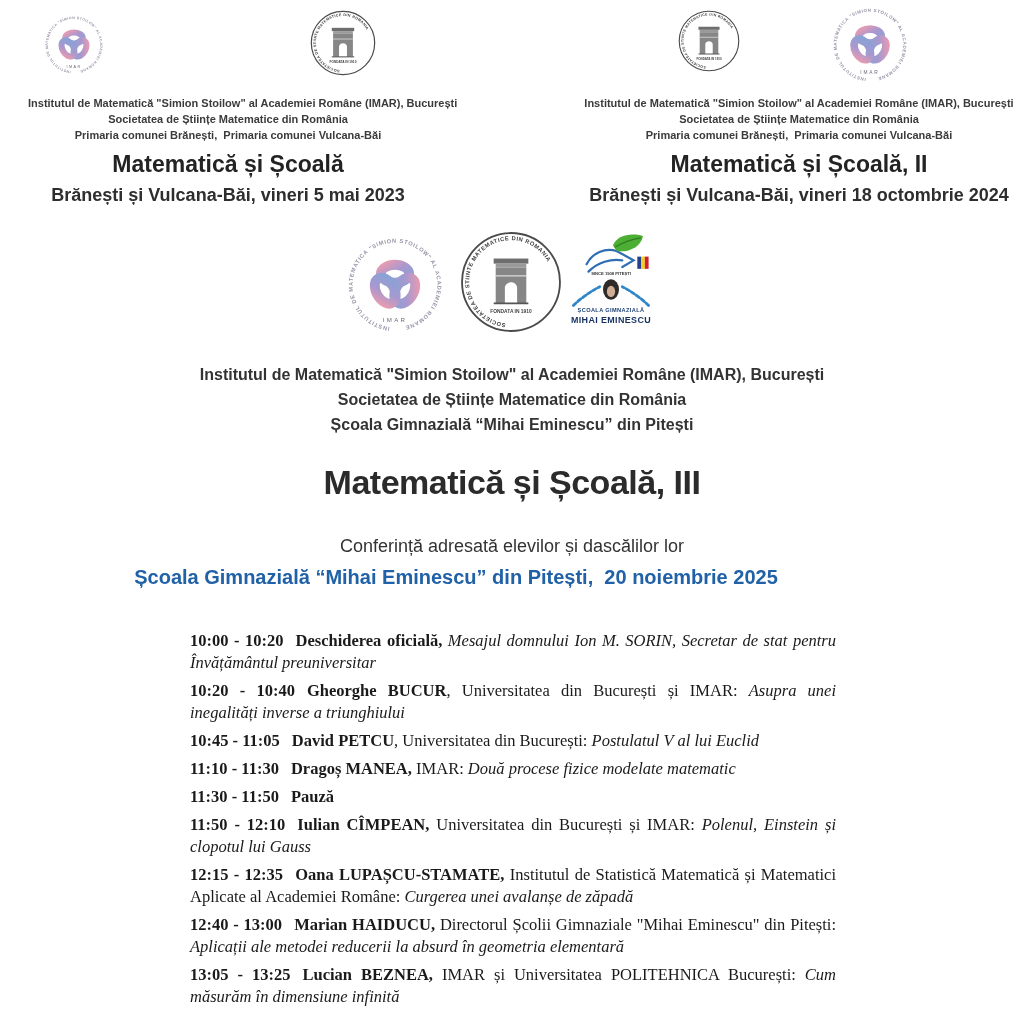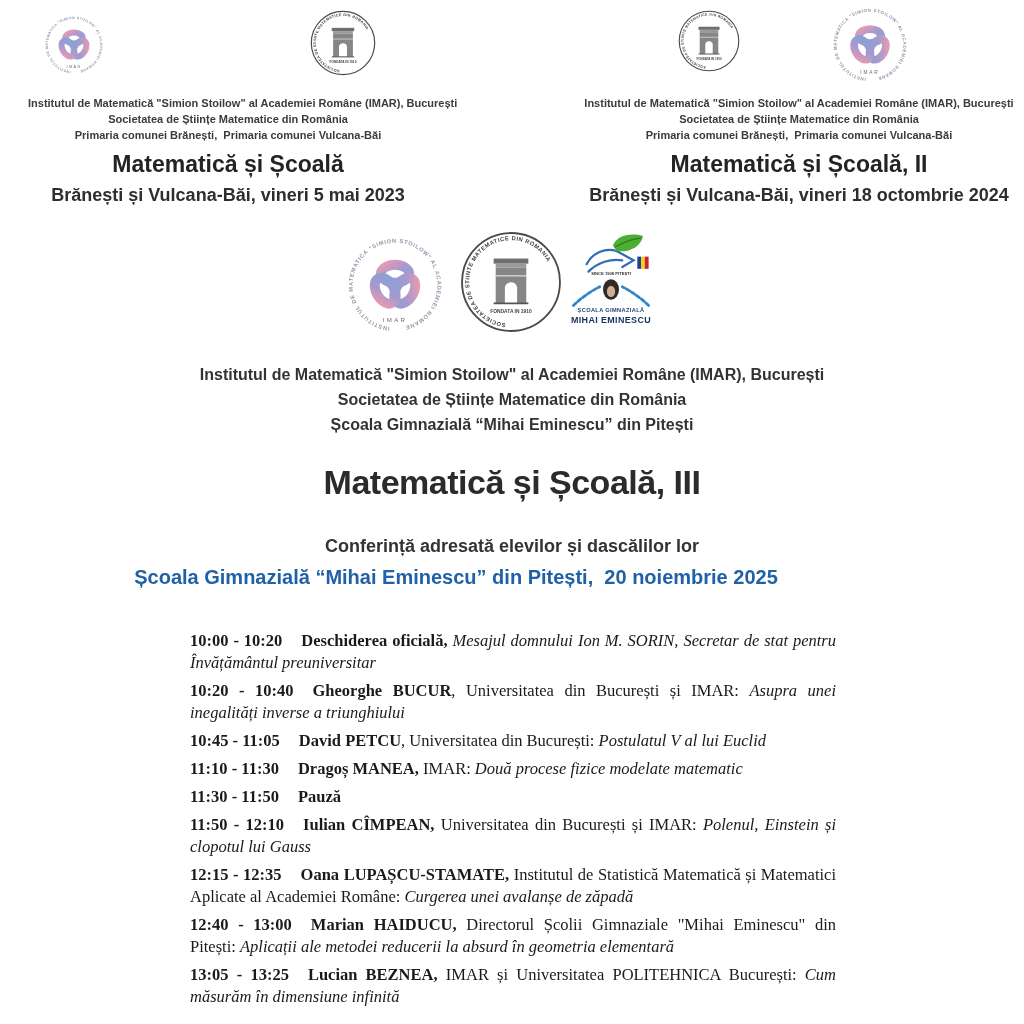--- a/index.html
+++ b/index.html
@@ -26,30 +26,30 @@
   .center-logos .imar{left:348px;top:12px;width:94px;height:94px;}
   .center-logos .ssmr{left:460px;top:5px;width:102px;height:102px;}
   .center-logos .emin{left:564px;top:4px;width:94px;height:104px;}
 
   
   .main-org{position:absolute;top:362px;left:0;width:1024px;text-align:center;
             font-size:16px;font-weight:bold;line-height:25px;color:#333;white-space:nowrap;}
   .main-title{position:absolute;top:462px;left:0;width:1024px;margin:0;text-align:center;
               font-size:34px;line-height:1.2;font-weight:bold;color:#2b2b2b;letter-spacing:-0.5px;}
   .main-subtitle{position:absolute;top:536px;left:0;width:1024px;text-align:center;
-                 font-size:18px;font-weight:bold;color:#333;}
+                 font-size:18px;font-weight:normal;color:#333;}
   .main-venue{position:absolute;top:566px;left:0;width:912px;text-align:center;
               font-size:20px;font-weight:bold;color:#2061a7;}
 
   
   .program{position:absolute;left:190px;top:630px;width:646px;
            font-family:"Liberation Serif","DejaVu Serif",serif;
            font-size:16.5px;line-height:22px;color:#1a1a1a;text-align:justify;}
   .program p{margin:0 0 6px 0;}
-  .time{font-weight:bold;padding-right:19px;}
+  .time{font-weight:bold;padding-right:12px;}
   .speaker{font-weight:bold;}
   .talk{font-style:italic;}
 </style>
 </head>
 <body>
 
 <div class="page">
 
   <header class="hdr" id="hleft">
     <div class="logos">

